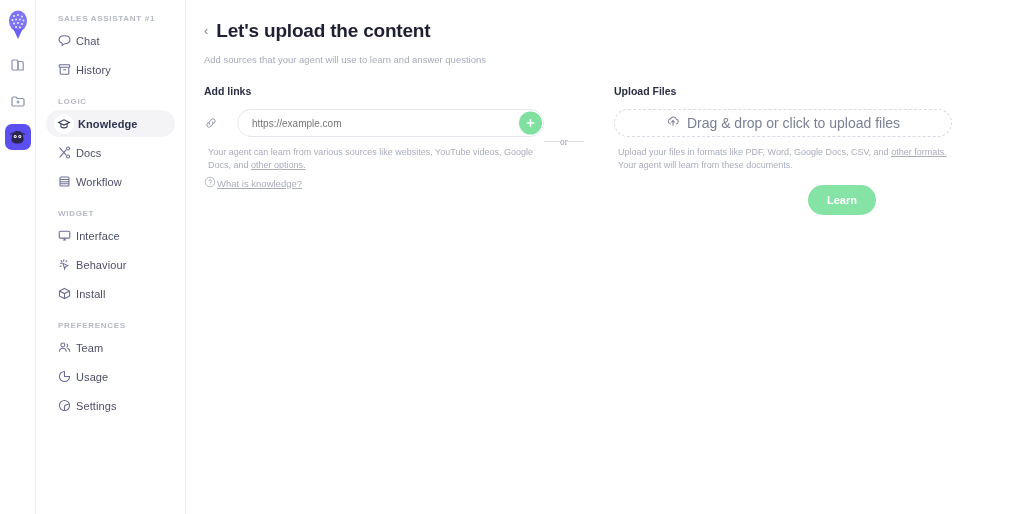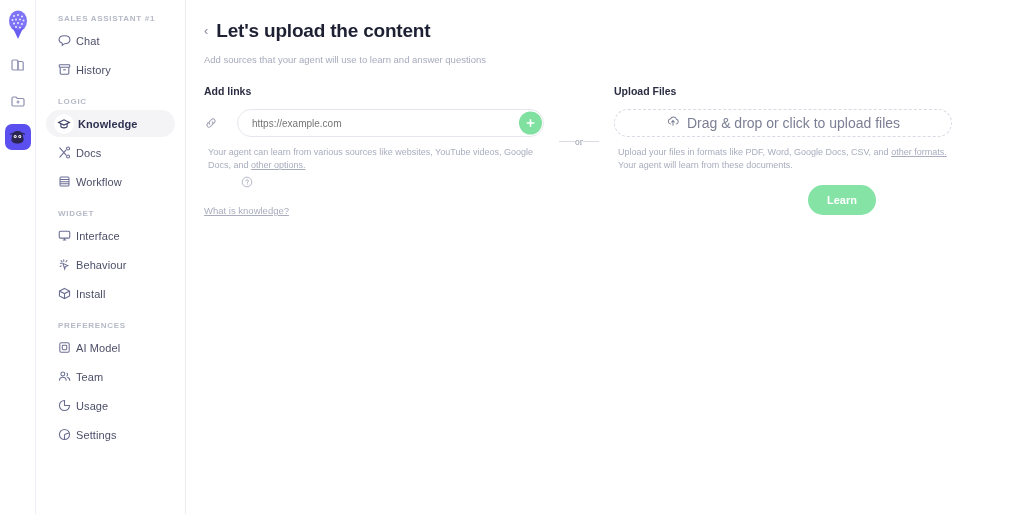--- a/index.html
+++ b/index.html
@@ -66,21 +66,21 @@
     font-size: 13px; color: #8a8da0; cursor: pointer;
     line-height: 1; padding-bottom: 2px;
   }
   .page-title { font-size: 19px; font-weight: bold; color: #1d2033; letter-spacing: -.2px; }
   .page-sub { margin-top: 12px; font-size: 9.5px; color: #a7abbd; }
 
   .columns { display: flex; margin-top: 20px; }
   .col-links { width: 340px; flex: 0 0 340px; }
   .or-wrap {
     width: 70px; flex: 0 0 70px;
-    display: flex; align-items: center; justify-content: center;
+    display: flex; align-items: center; 
     padding-top: 26px; font-family: Liberation Serif, serif;
   }
   .or-dash { width: 16px; height: 1px; background: #d9dbe4; }
   .or-text { font-size: 9.5px; color: #9599ac; }
   .col-upload { width: 338px; flex: 0 0 338px; }
 
   .section-title { font-size: 10.5px; font-weight: bold; color: #2a2d42; }
 
   .link-row { display: flex; align-items: center; gap: 19px; margin-top: 12px; }
   .link-icon { width: 14px; height: 14px; flex: 0 0 14px; display:flex; align-items:center; justify-content:center; }
@@ -110,21 +110,21 @@
   .dropzone {
     margin-top: 12px; height: 28px;
     border: 1px dashed #d8dae4; border-radius: 16px; background: #fff;
     display: flex; align-items: center; justify-content: center; gap: 7px;
     cursor: pointer;
   }
   .dz-text { font-size: 14px; color: #7b7f94; }
 
   .qrow {
     position: absolute; left: 18px; top: 174px;
-    display: flex; align-items: center; gap: 13px; cursor: pointer; flex-direction: column;
+    display: flex; align-items: center; gap: 1px; cursor: pointer;
   }
   .q-label { font-size: 9.5px; color: #a9adbe; text-decoration: underline; }
 
   .learn-btn {
     position: absolute; right: 76px; top: 185px;
     width: 68px; height: 30px; border-radius: 15px;
     background: #85e3a5; border: 0; cursor: pointer;
     color: #ffffff; font-size: 11px; font-weight: bold;
     font-family: "Liberation Sans", sans-serif;
   }
@@ -260,29 +260,20 @@
           <path d="M2.8 5.5 L8 8.1 L13.2 5.5 M8 8.1 V13.3"></path>
         </svg>
       </span>
       <span class="nav-label">Install</span>
     </div>
 
     <div class="nav-group-label spaced">PREFERENCES</div>
     <div class="nav-item">
       <span class="nav-icon">
         <svg width="15" height="15" viewBox="0 0 16 16" fill="none" stroke="#6b6e93" stroke-width="1.1">
-          <rect x="3" y="3" width="10" height="10" rx="1.4"></rect>
-          <rect x="5.6" y="5.6" width="4.8" height="4.8" rx="1"></rect>
-        </svg>
-      </span>
-      <span class="nav-label">AI Model</span>
-    </div>
-    <div class="nav-item">
-      <span class="nav-icon">
-        <svg width="15" height="15" viewBox="0 0 16 16" fill="none" stroke="#6b6e93" stroke-width="1.1">
           <circle cx="6.2" cy="5.4" r="2.1"></circle>
           <path d="M2.6 12.4 C2.6 9.9 4.2 8.7 6.2 8.7 C8.2 8.7 9.8 9.9 9.8 12.4"></path>
           <path d="M10.2 4.1 a2 2 0 0 1 0 3.6 M11 8.9 c1.6.3 2.6 1.6 2.6 3.5"></path>
         </svg>
       </span>
       <span class="nav-label">Team</span>
     </div>
     <div class="nav-item">
       <span class="nav-icon">
         <svg width="15" height="15" viewBox="0 0 16 16" fill="none" stroke="#6b6e93" stroke-width="1.15">

